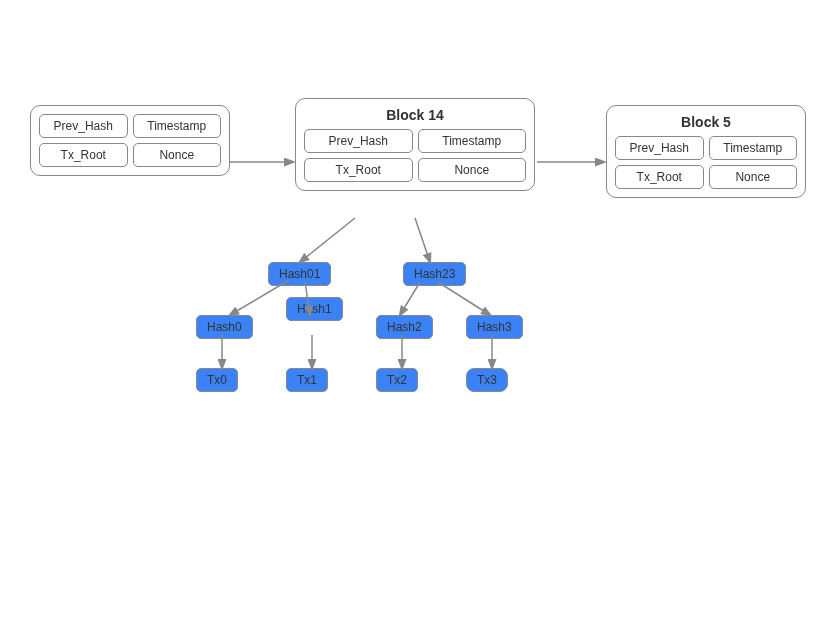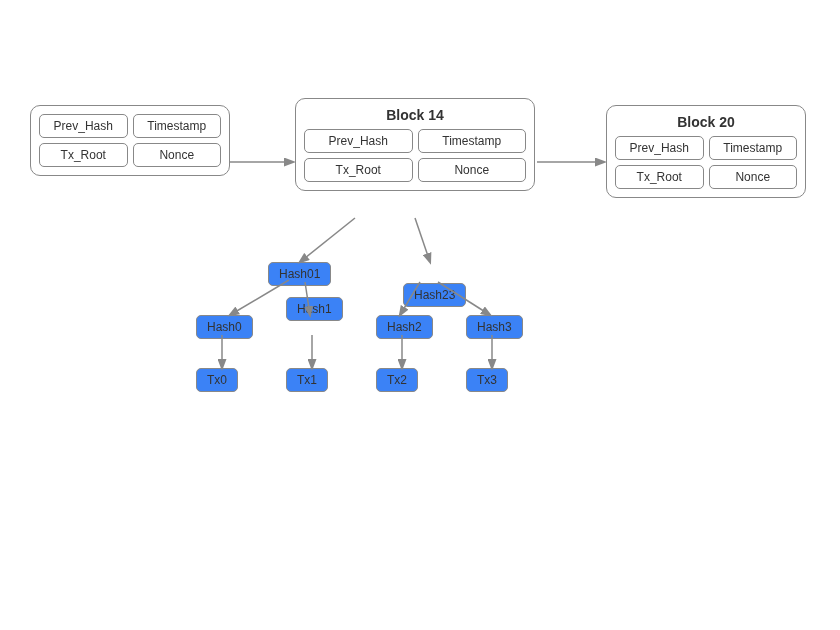--- a/index.html
+++ b/index.html
@@ -81,41 +81,41 @@
     <div class="block-title">Block 14</div>
     <div class="block-grid">
       <div class="block-cell">Prev_Hash</div>
       <div class="block-cell">Timestamp</div>
       <div class="block-cell">Tx_Root</div>
       <div class="block-cell">Nonce</div>
     </div>
   </div>
 
   <div class="block-container" style="left:606px; top:105px; width:200px;">
-    <div class="block-title">Block 20</div>
+    <div class="block-title">Block 5</div>
     <div class="block-grid">
       <div class="block-cell">Prev_Hash</div>
       <div class="block-cell">Timestamp</div>
       <div class="block-cell">Tx_Root</div>
       <div class="block-cell">Nonce</div>
     </div>
   </div>
 
   <div class="node-box" style="left:268px; top:262px;">Hash01</div>
-  <div class="node-box" style="left:403px; top:262px;margin-top:21px;">Hash23</div>
+  <div class="node-box" style="left:403px; top:262px;">Hash23</div>
 
   <div class="node-box" style="left:196px; top:315px;">Hash0</div>
   <div class="node-box" style="left:286px; top:297px;">Hash1</div>
   <div class="node-box" style="left:376px; top:315px;">Hash2</div>
   <div class="node-box" style="left:466px; top:315px;">Hash3</div>
 
   <div class="node-box" style="left:196px; top:368px;">Tx0</div>
   <div class="node-box" style="left:286px; top:368px;">Tx1</div>
   <div class="node-box" style="left:376px; top:368px;">Tx2</div>
-  <div class="node-box" style="left:466px; top:368px;">Tx3</div>
+  <div class="node-box" style="left:466px; top:368px;border-radius:8px;">Tx3</div>
 
   <svg class="arrows">
     <defs>
       <marker id="arrowhead" markerWidth="8" markerHeight="6" refX="6" refY="3" orient="auto">
         <polygon points="0 0, 8 3, 0 6" fill="#888"></polygon>
       </marker>
       <marker id="arrowhead-left" markerWidth="8" markerHeight="6" refX="2" refY="3" orient="auto">
         <polygon points="8 0, 0 3, 8 6" fill="#888"></polygon>
       </marker>
     </defs>

